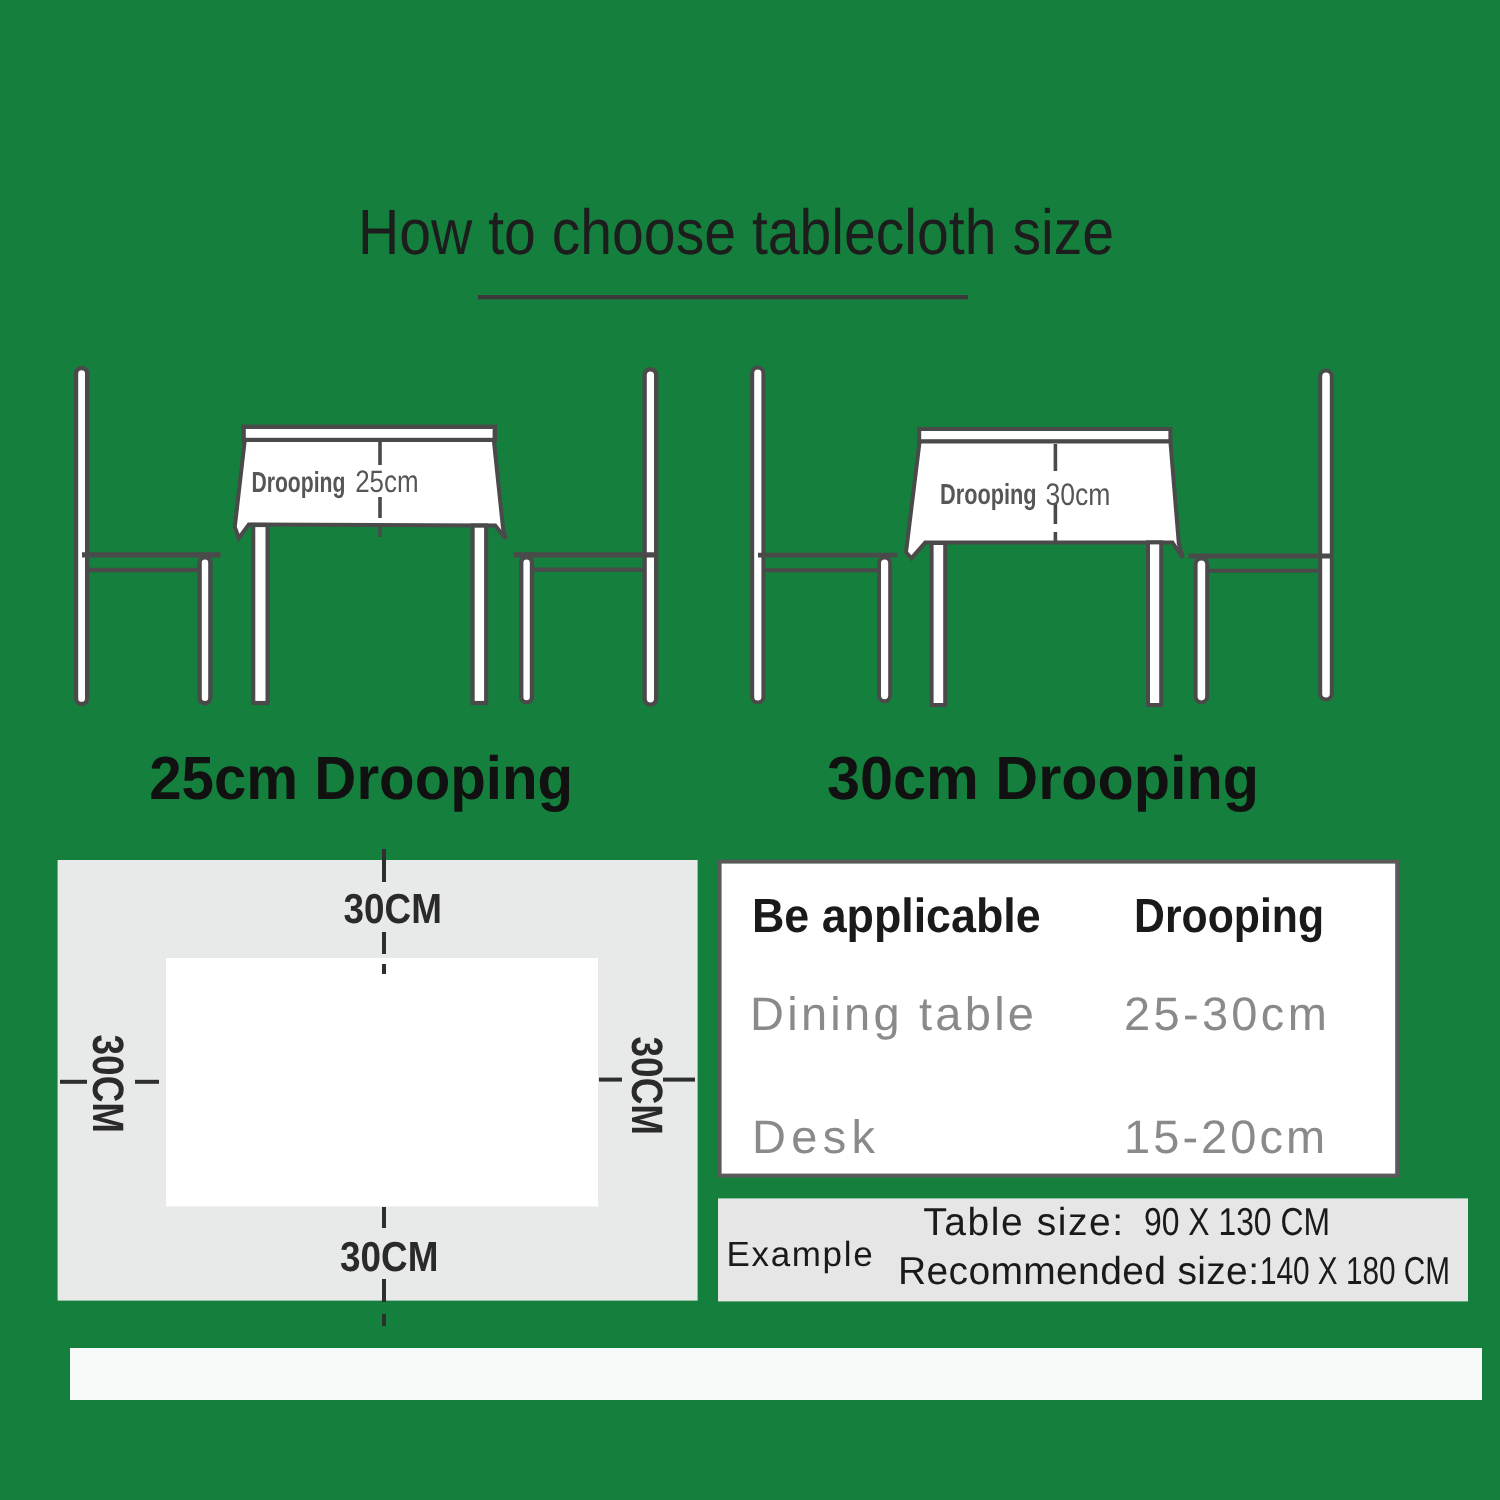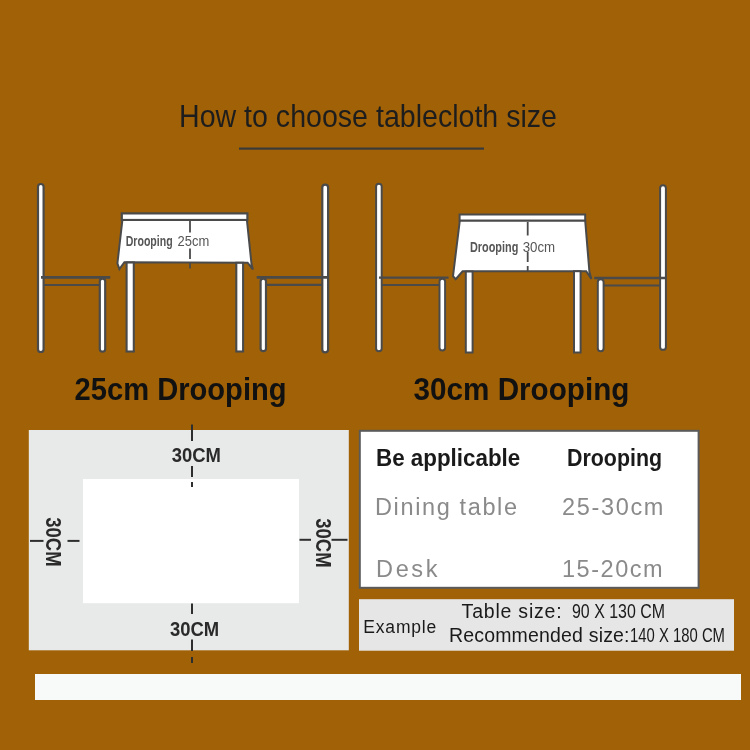--- a/index.html
+++ b/index.html
@@ -1,16 +1,16 @@
 <!DOCTYPE html>
 <html><head>
 <meta charset="utf-8">
 <style>
   html,body{margin:0;padding:0;background:#ffffff;}
-  .page{position:relative;width:750px;height:750px;background:#a16207;overflow:hidden;
+  .page{position:relative;width:750px;height:750px;background:#15803d;overflow:hidden;
         font-family:"Liberation Sans", sans-serif;}
   svg{position:absolute;left:0;top:0;}
   text{font-family:"Liberation Sans", sans-serif;}
 </style>
 </head>
 <body>
 <div class="page">
 <svg width="750" height="750" viewBox="0 0 750 750">
 
   <g>

